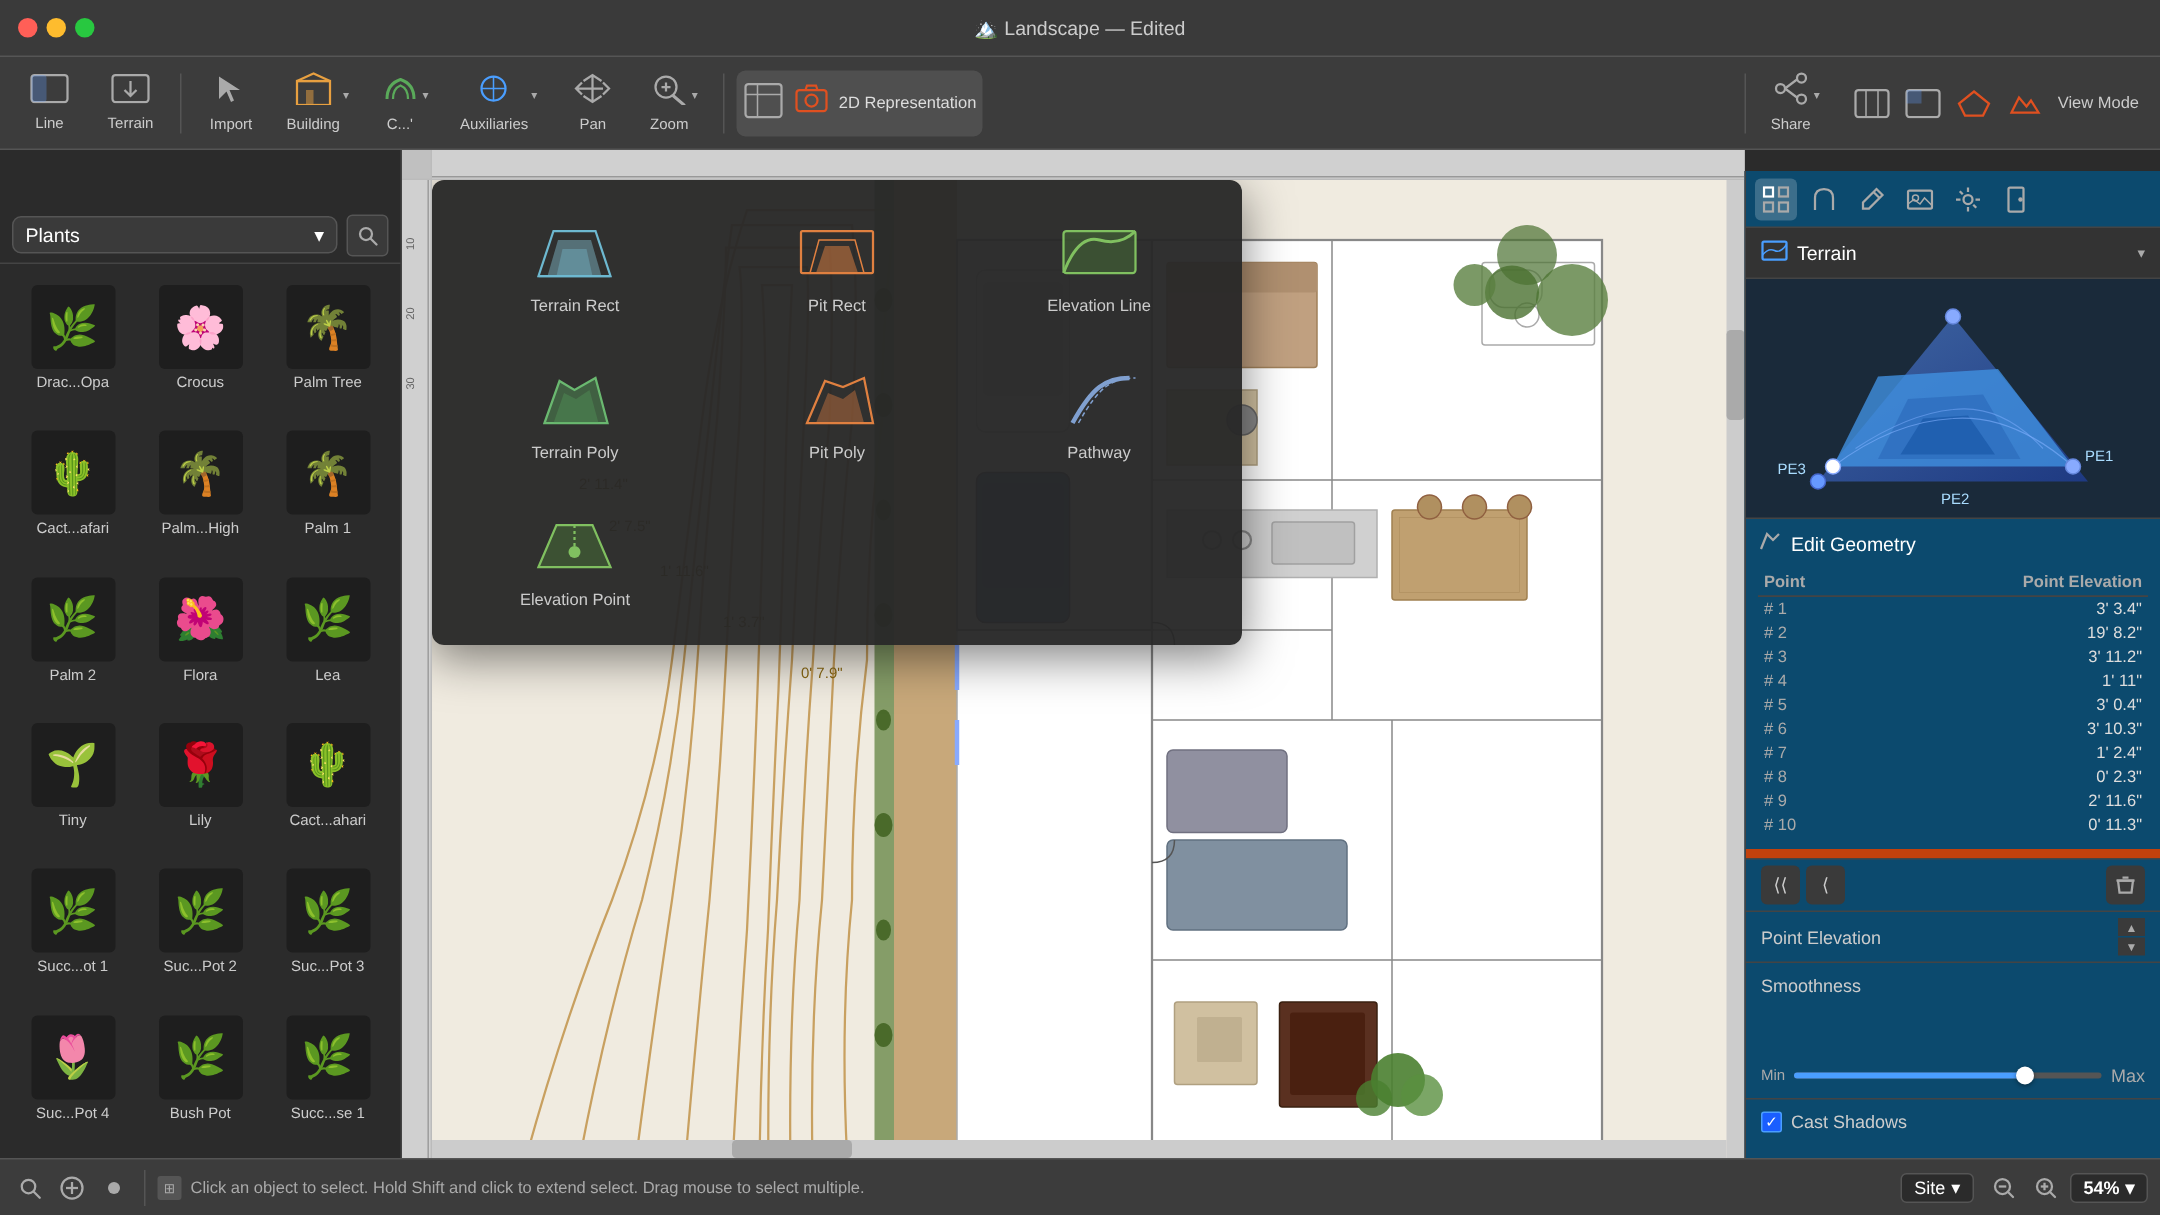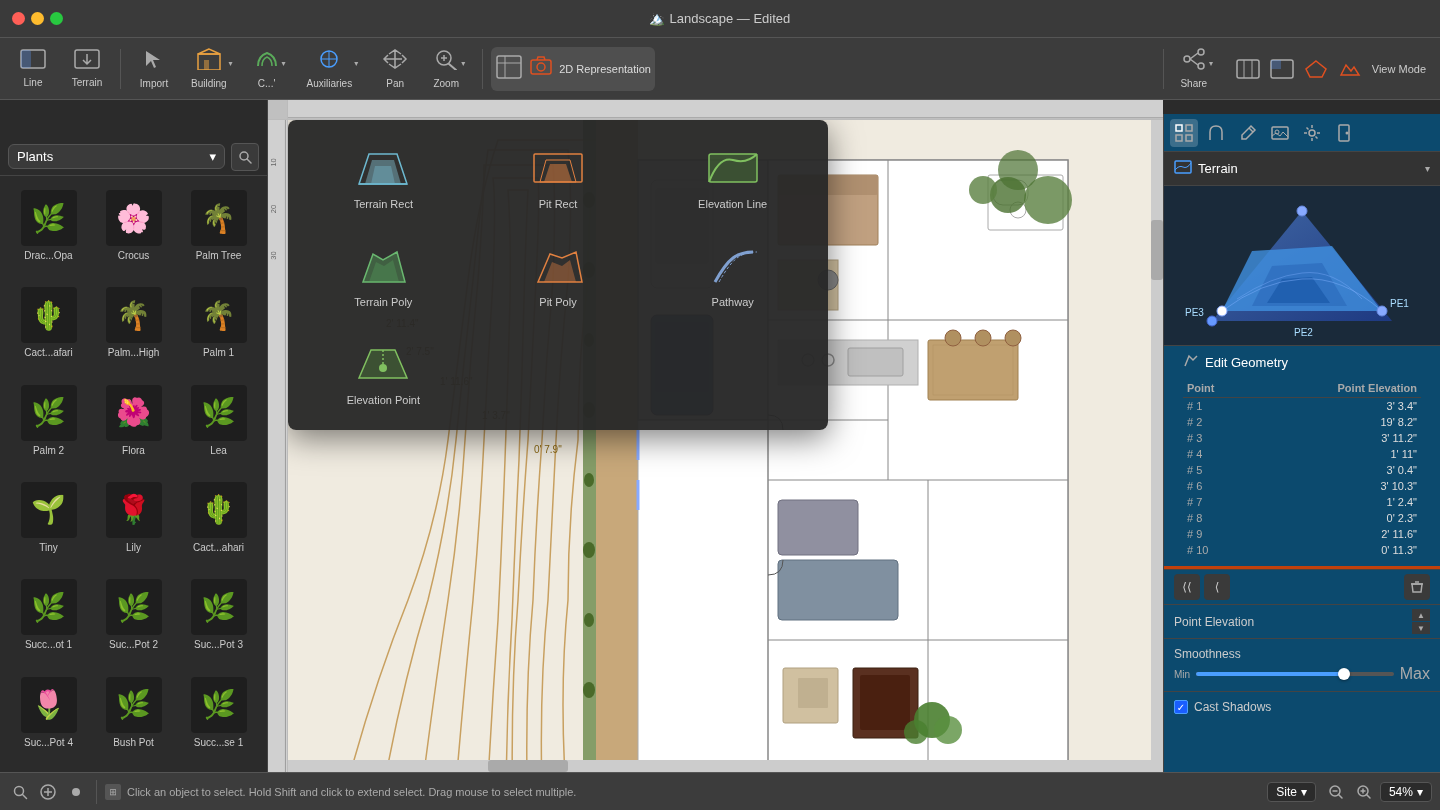--- a/index.html
+++ b/index.html
@@ -152,22 +152,22 @@
 
     
     #preview-3d {
       height: 160px; background: #1a2a3a;
       display: flex; align-items: center; justify-content: center;
       border-bottom: 1px solid #444; position: relative;
     }
 
     
     #edit-geometry {
-      padding: 8px 19px;
-      border-bottom: 3px solid #c2410c;
+      padding: 8px 8px;
+      border-bottom: 6px solid #c2410c;
     }
     .section-header {
       display: flex; align-items: center; gap: 6px; margin-bottom: 8px;
     }
     .section-header-icon { font-size: 14px; }
     .section-header-title { font-size: 13px; font-weight: 500; }
 
     #geometry-table { width: 100%; border-collapse: collapse; }
     #geometry-table th {
       text-align: right; font-size: 11px; color: #aaa; padding: 3px 4px;
@@ -198,24 +198,24 @@
     .step-btn { 
       width: 18px; height: 12px; background: #3a3a3a; border: none; color: #aaa; 
       font-size: 8px; cursor: pointer; display: flex; align-items: center; justify-content: center;
     }
 
     .slider-row {
       display: flex; flex-direction: column; gap: 4px;
     }
     .slider-label { font-size: 12px; color: #ccc; }
     .slider-container {
-      display: flex; align-items: center; justify-content: space-between; gap: 6px;
+      display: flex; align-items: center; justify-content: space-between; gap: 6px; margin-top: 42px;
     }
     .slider-min-label { font-size: 10px; color: #aaa; }
-    .slider-max-label { font-size: 16px; color: #aaa; }
+    .slider-max-label { font-size: 12px; color: #aaa; }
     .slider-track {
       flex: 1; height: 4px; background: #555; border-radius: 2px; position: relative;
     }
     .slider-fill {
       height: 100%; background: #4a9eff; border-radius: 2px;
     }
     .slider-thumb {
       position: absolute; top: -4px; width: 12px; height: 12px; background: #fff;
       border-radius: 50%; box-shadow: 0 1px 3px rgba(0,0,0,0.4); cursor: pointer;
     }
@@ -236,21 +236,21 @@
       background: #3c3c3c; border-top: 1px solid #555;
       display: flex; align-items: center; padding: 0 8px; gap: 8px;
     }
     .status-site {
       display: flex; align-items: center; gap: 4px; padding: 2px 8px;
       background: #2b2b2b; border-radius: 4px; border: 1px solid #555; cursor: pointer;
     }
     .status-text { font-size: 11px; color: #aaa; flex: 1; }
     .status-zoom {
       display: flex; align-items: center; gap: 4px; padding: 2px 8px;
-      background: #2b2b2b; border-radius: 4px; border: 1px solid #555; cursor: pointer;
+      background: #2b2b2b; border-radius: 4px; border: 1px solid #555; cursor: pointer; font-weight: bold;
     }
 
     
     .contour-label {
       position: absolute; font-size: 10px; color: #8b6914; background: transparent;
     }
 
     
     .status-icons {
       display: flex; gap: 4px; align-items: center;

